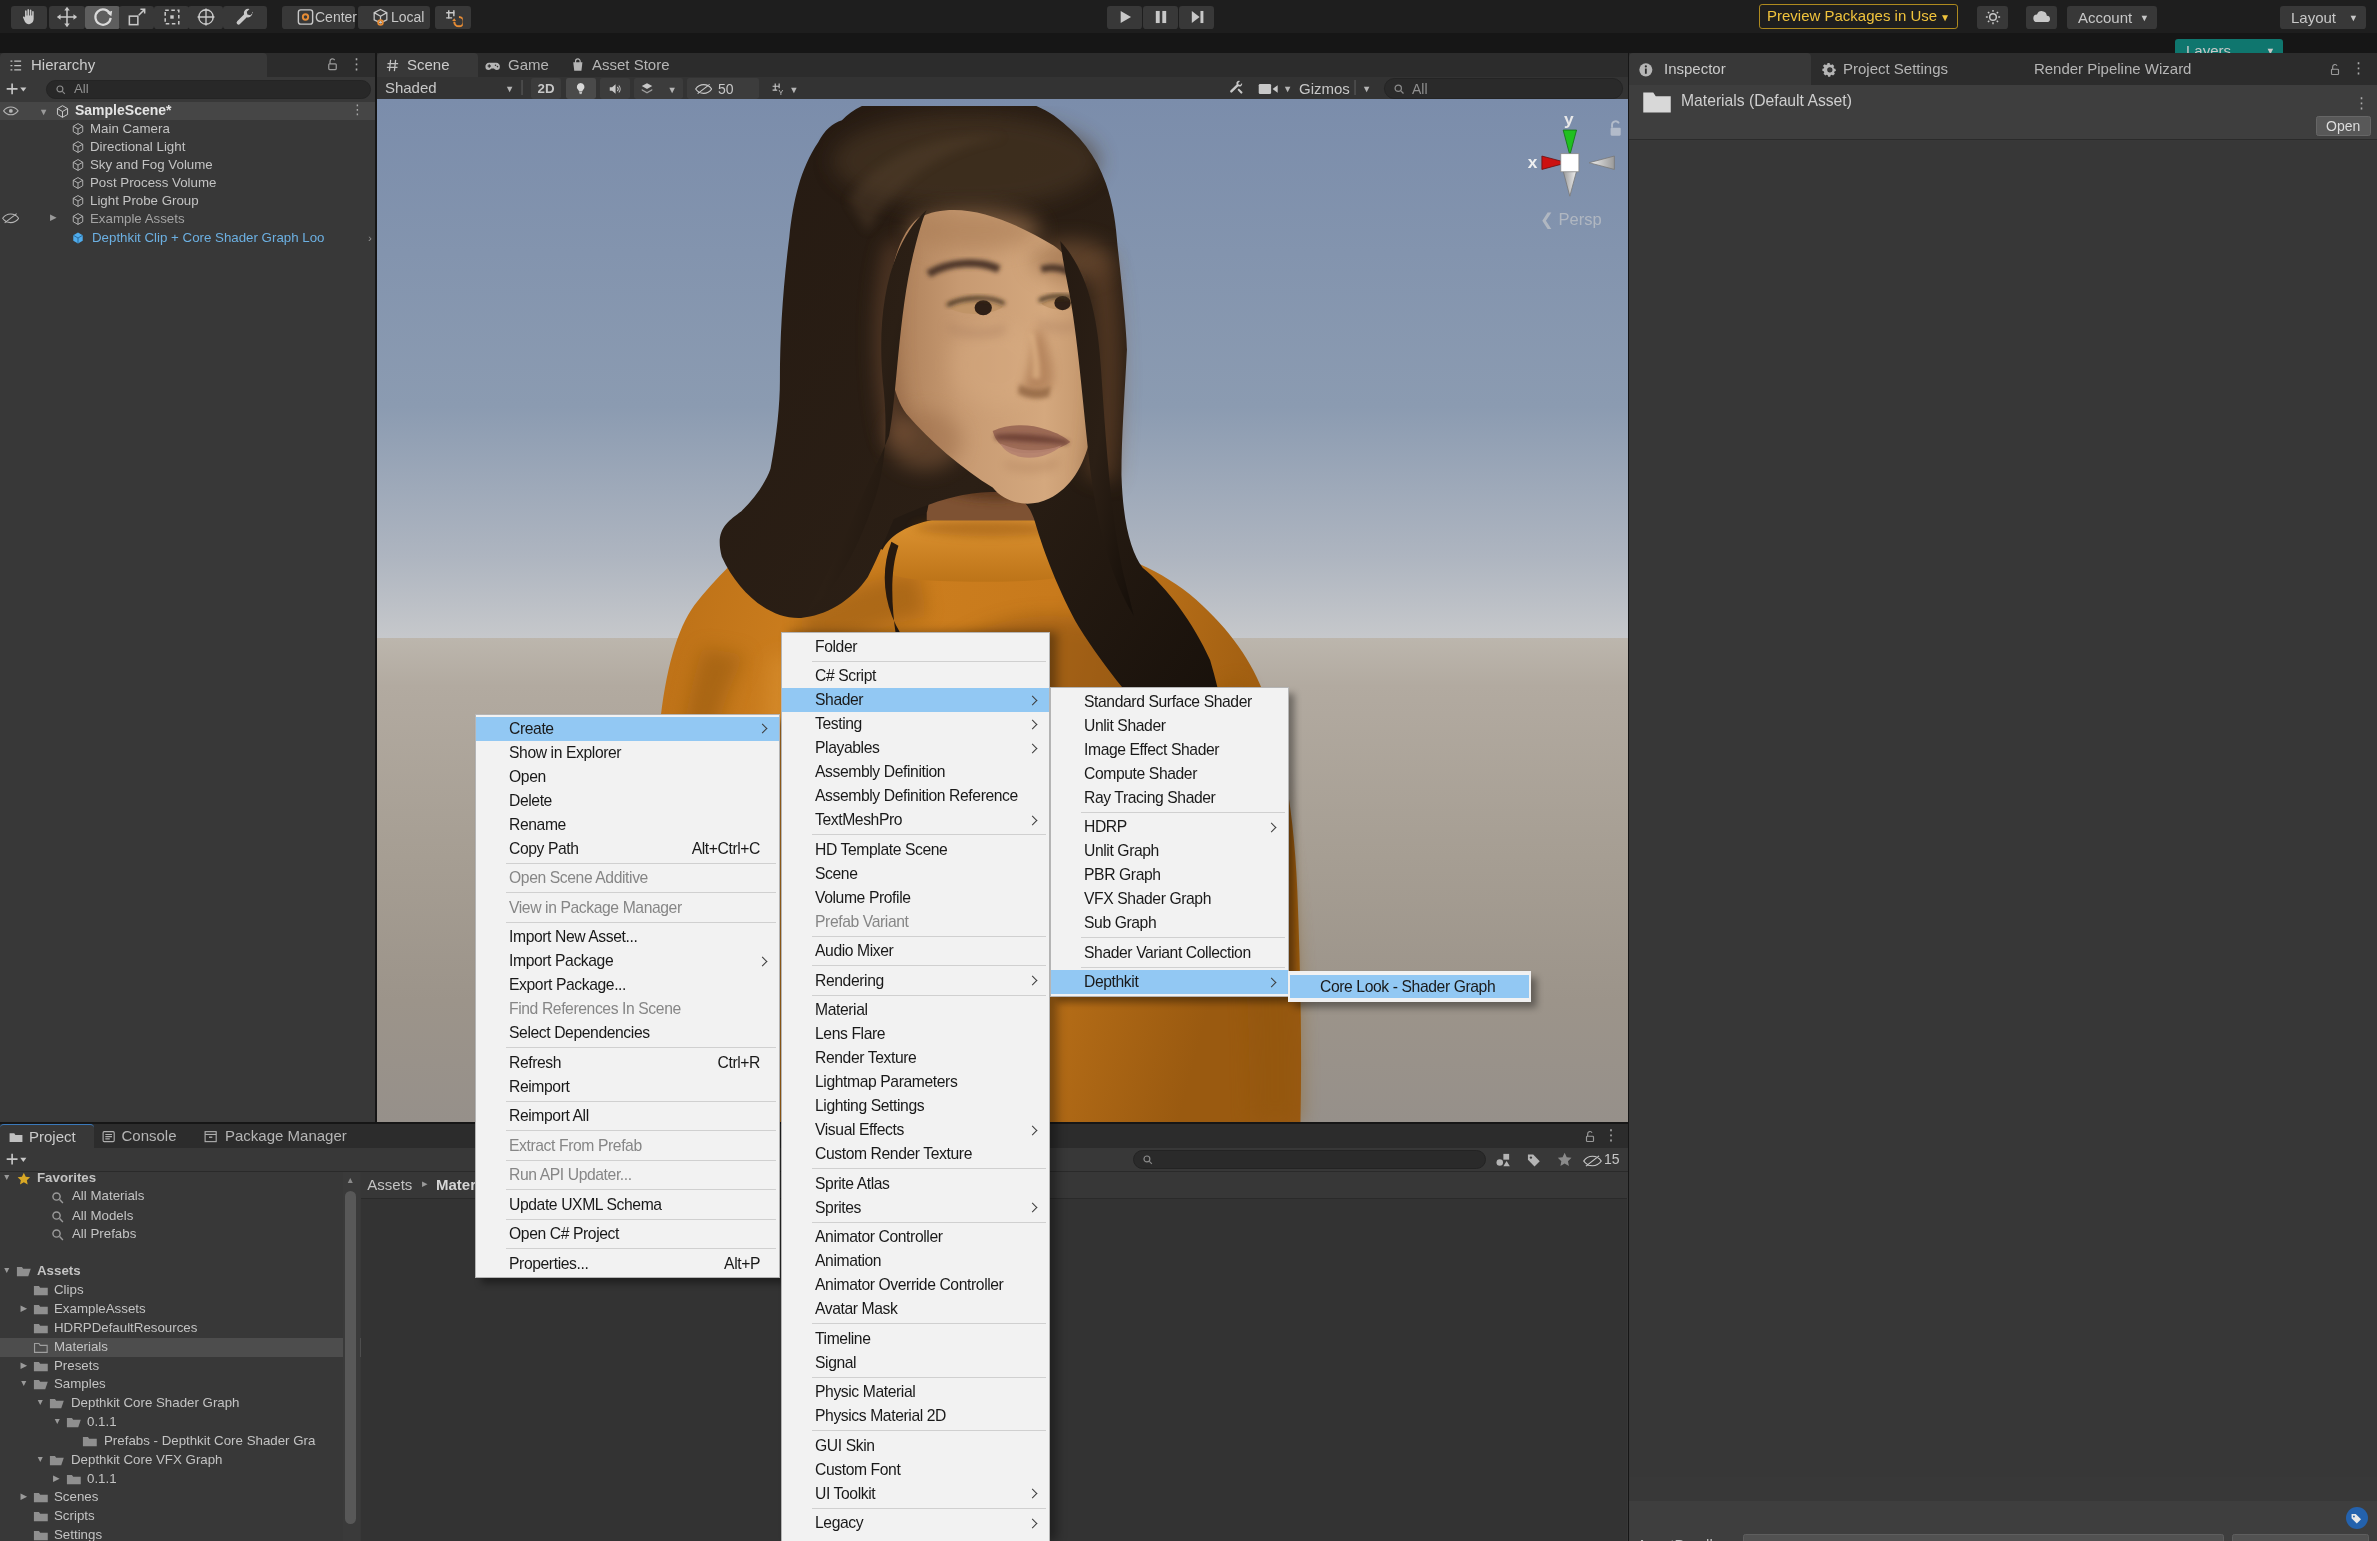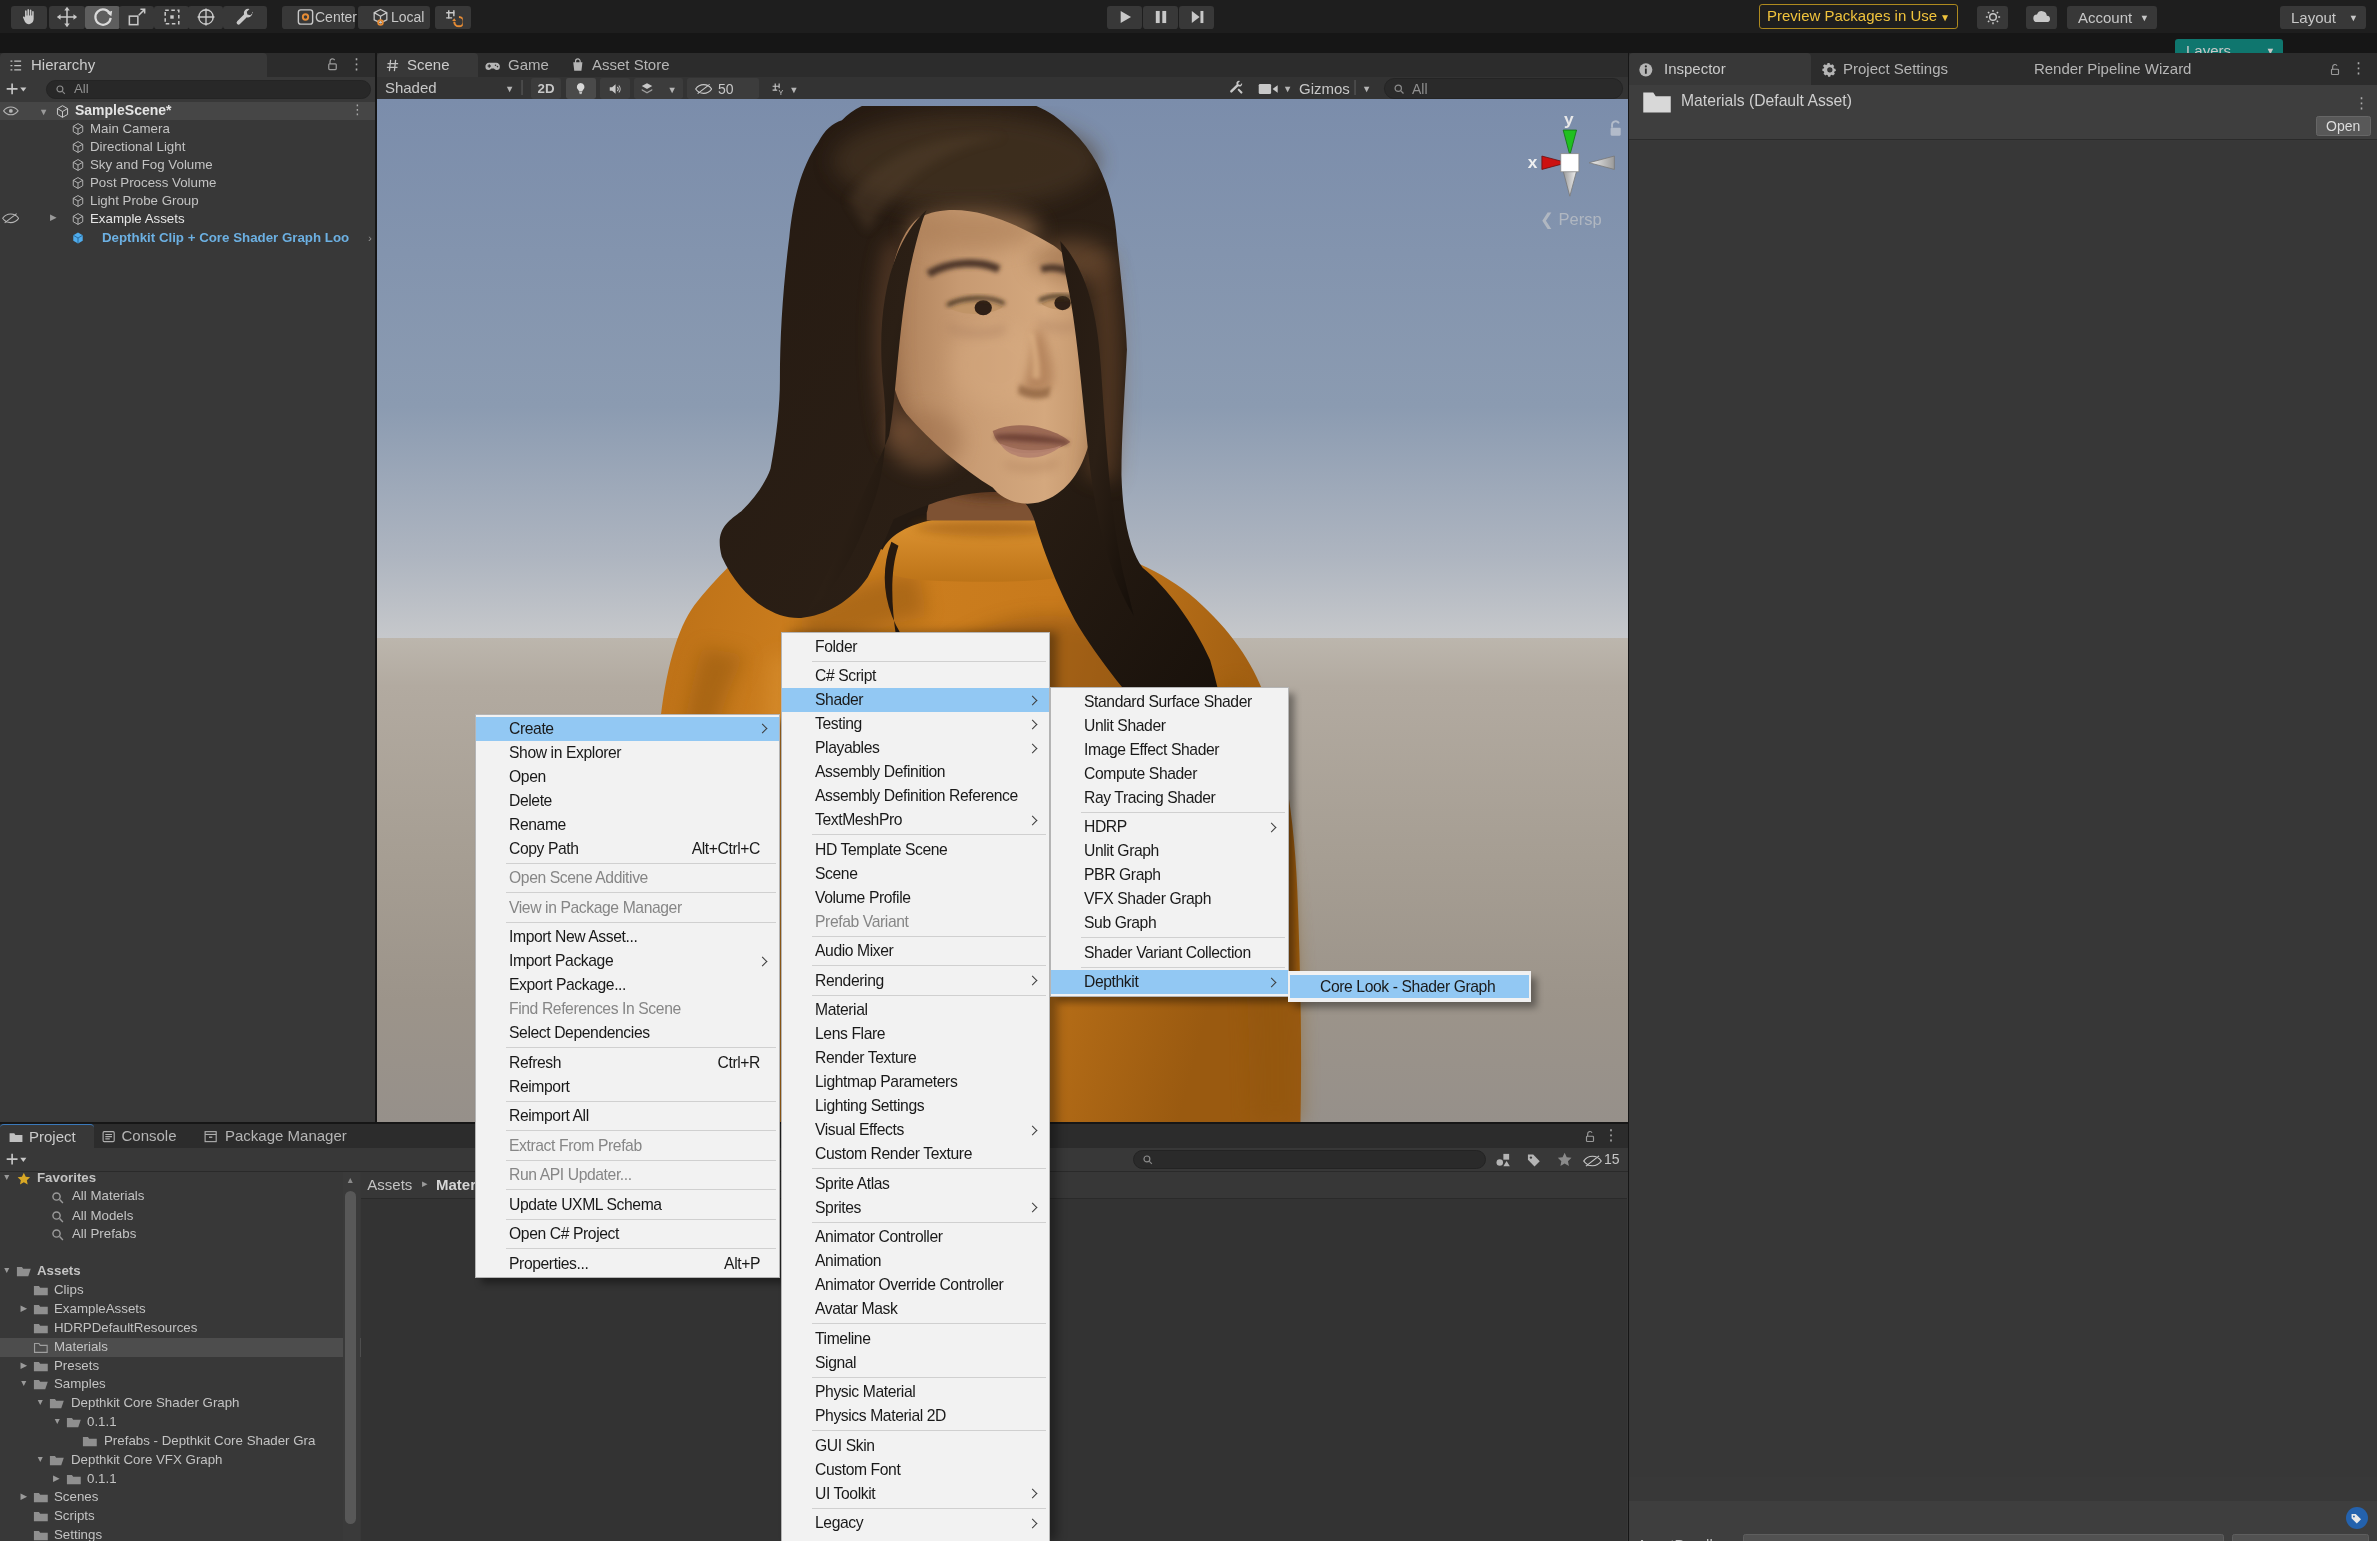--- a/index.html
+++ b/index.html
@@ -243,28 +243,28 @@
           <span style="position:absolute; left:90px; top:0.8px; color:#c3c3c3; font-size:13.3px;">Light Probe Group</span>
         </div>
         <div style="position:absolute; left:0; top:157px; width:375px; height:18px;">
           <span style="position:absolute; left:50px; top:2.4px; color:#9a9a9a; font-size:8.6px;">▶</span>
           <svg width="17.3" height="12.6" viewBox="0 0 26 18" style="position:absolute; left:1.6px; top:2.4px;">
             <path fill="none" stroke="#b5b5b5" stroke-width="1.6" d="M1 9s4.5-6.5 12-6.5S25 9 25 9s-4.5 6.5-12 6.5S1 9 1 9zM4 16L22 2"></path>
           </svg>
           <svg width="14" height="14" viewBox="0 0 24 24" style="position:absolute; left:71px; top:1.6px;">
             <path fill="none" stroke="#b9b9b9" stroke-width="1.6" d="M12 2.7l8.1 4.6v9.4L12 21.3l-8.1-4.6V7.3zM12 12l8.1-4.7M12 12L3.9 7.3M12 12v9.3"></path>
           </svg>
-          <span style="position:absolute; left:90px; top:0.8px; color:#e5e5e5; font-size:13.3px;">Example Assets</span>
+          <span style="position:absolute; left:90px; top:0.8px; color:#a3a3a3; font-size:13.3px;">Example Assets</span>
         </div>
         <div style="position:absolute; left:0; top:176px; width:375px; height:18px;">
           <svg width="14" height="14" viewBox="0 0 24 24" style="position:absolute; left:71px; top:1.6px;">
             <path fill="#4fabeb" d="M12 2.7l8.1 4.6v9.4L12 21.3l-8.1-4.6V7.3z"></path>
             <path fill="none" stroke="#1d5f8f" stroke-width="1.4" d="M12 12l8.1-4.7M12 12L3.9 7.3M12 12v9.3"></path>
           </svg>
-          <span style="position:absolute; left:102px; top:0.8px; color:#6cb0e2; font-size:13.3px;font-weight:bold;">Depthkit Clip + Core Shader Graph Loo</span>
+          <span style="position:absolute; left:92px; top:0.8px; color:#6cb0e2; font-size:13.3px;">Depthkit Clip + Core Shader Graph Loo</span>
           <span style="position:absolute; right:3.1px; top:1.6px; color:#8f8f8f; font-size:11.8px;">›</span>
         </div>
       </div>
   </div>
 
   <div id="scene" class="panel" style="left:377px; top:33px; width:1251px; height:1069px;">
     <div class="tabbar">
       <div class="tab" style="left:0; width:101px;">
           <svg width="15" height="15" viewBox="0 0 24 24" style="position:absolute; left:7.9px; top:4.7px;">
             <g stroke="#c0c0c0" stroke-width="2" fill="none">

